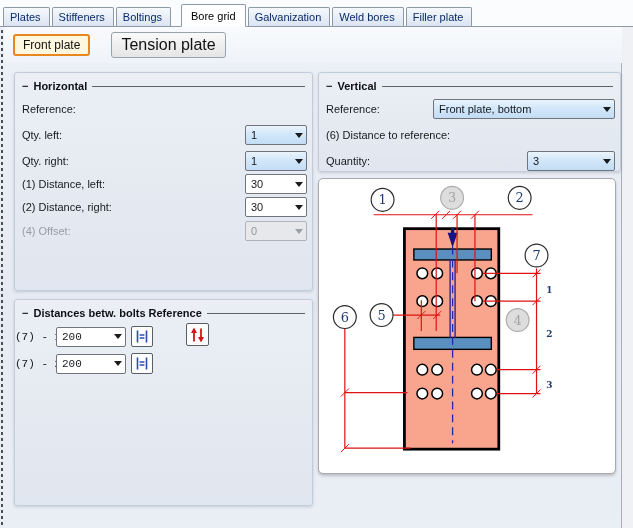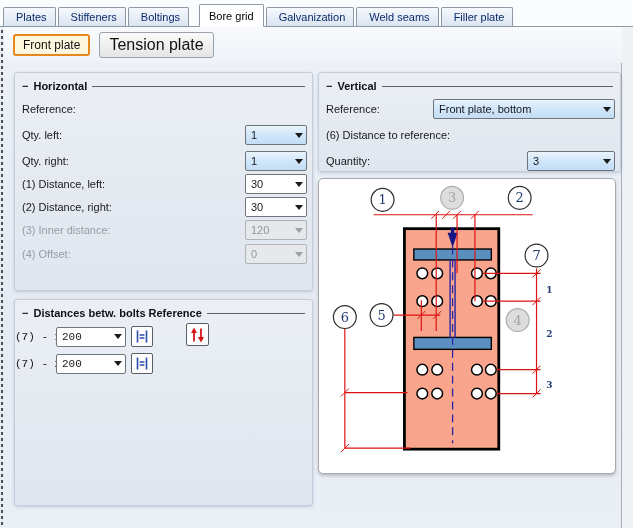--- a/index.html
+++ b/index.html
@@ -12,27 +12,27 @@
   .splitter{position:absolute;left:0;top:0;bottom:0;width:4px;
     background:repeating-linear-gradient(180deg,#4A4F57 0 3px,transparent 3px 6px);
     background-size:2px 100%;background-repeat:no-repeat;background-position:1px 0;}
   
   .gutter{position:absolute;right:0;top:27px;bottom:0;width:11px;
     background:#EFF1F5;border-left:1px solid #A8AEB9;}
   
   .tabbar{position:absolute;left:0;top:0;right:0;height:27px;display:flex;align-items:flex-end;
     padding-left:3px;background:#FAFCFE;border-bottom:1px solid #8E99A6;box-sizing:border-box;}
   .tab{border:1px solid #8E99A6;border-bottom:none;border-radius:2px 2px 0 0;margin-right:2px;
-    padding:3px 8px 3px 12px;background:linear-gradient(#F5F9FD,#DAE4F1);
+    padding:3px 8px 3px 6px;background:linear-gradient(#F5F9FD,#DAE4F1);
     color:#0A2B6B;cursor:default;white-space:nowrap;}
   .tab.active{background:#FFFFFF;color:#000;padding:5px 9px 4px 9px;position:relative;z-index:2;
     margin-bottom:-1px;border-bottom:1px solid #FBFCFD;margin-left:8px;}
   
   .toolbar{position:absolute;left:4px;top:27px;right:11px;height:36px;
-    background:linear-gradient(#F8FAFD,#EFF3F8);display:flex;align-items:center;gap:9px;padding-left:9px;}
+    background:linear-gradient(#F8FAFD,#EFF3F8);display:flex;align-items:center;gap:21px;padding-left:9px;}
   .btn-front{background:#FCF7DE;border:2px solid #E8871E;border-radius:3px;
     padding:2px 8px;font-size:12px;color:#111;}
   .btn-tension{background:linear-gradient(#FAFAFA,#E5E5E5);border:1px solid #98A2AD;border-radius:3px;
     padding:3px 9px;font-size:16px;color:#111;}
   
   .group{position:absolute;border:1px solid #C3CCDA;border-radius:3px;
     background:linear-gradient(#EBEFF5,#E0E6EF);box-shadow:0 1px 3px rgba(90,100,120,.25);box-sizing:border-box;}
   .ghead{display:flex;align-items:center;gap:5px;height:22px;padding:4px 7px 0 7px;box-sizing:border-box;}
   .gglyph{font-weight:bold;color:#222;line-height:10px;}
   .gtitle{font-weight:bold;color:#0D0F12;white-space:nowrap;}
@@ -71,21 +71,21 @@
 
 <div class="splitter"></div>
 <div class="gutter"></div>
 
 <div class="tabbar">
   <div class="tab">Plates</div>
   <div class="tab">Stiffeners</div>
   <div class="tab">Boltings</div>
   <div class="tab active">Bore grid</div>
   <div class="tab">Galvanization</div>
-  <div class="tab">Weld seams</div>
+  <div class="tab">Weld bores</div>
   <div class="tab">Filler plate</div>
 </div>
 
 <div class="toolbar">
   <button class="btn-front">Front plate</button>
   <button class="btn-tension">Tension plate</button>
 </div>
 
 <div class="group" style="left:14px;top:72px;width:299px;height:219px;">
   <div class="ghead">
@@ -114,27 +114,20 @@
     <span class="lbl">(1) Distance, left:</span>
     <div class="combo w62">
       <span class="val">30</span>
       <span class="arrow"></span>
     </div>
   </div>
   <div class="row mt3">
     <span class="lbl">(2) Distance, right:</span>
     <div class="combo w62">
       <span class="val">30</span>
-      <span class="arrow"></span>
-    </div>
-  </div>
-  <div class="row mt3 dis">
-    <span class="lbl">(3) Inner distance:</span>
-    <div class="combo d w62">
-      <span class="val">120</span>
       <span class="arrow"></span>
     </div>
   </div>
   <div class="row mt4 dis">
     <span class="lbl">(4) Offset:</span>
     <div class="combo d w62">
       <span class="val">0</span>
       <span class="arrow"></span>
     </div>
   </div>

